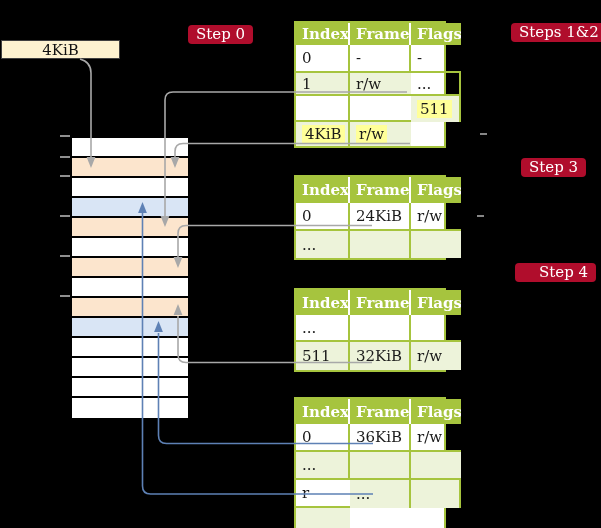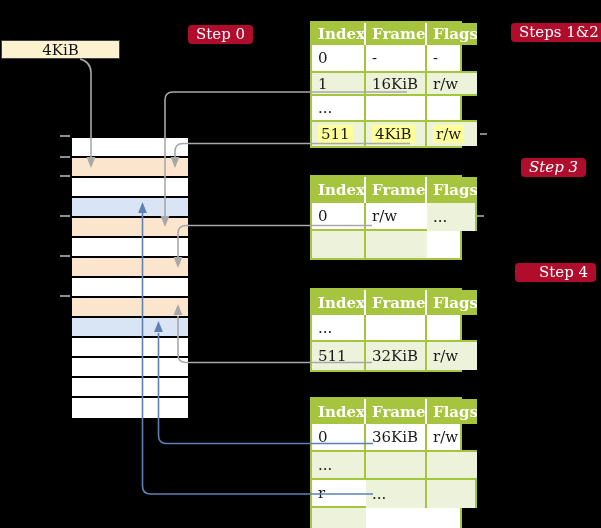--- a/index.html
+++ b/index.html
@@ -15,36 +15,36 @@
     font-size:15px;color:#111;
   }
   
   .badge{
     position:absolute;background:var(--badge-red,#b00d2c);color:#fff;
     font-size:15px;line-height:16px;padding:1px 8px 2px 8px;border-radius:4px;
     white-space:nowrap;
   }
   .badge.b-step0{left:188px;top:25px;}
   .badge.b-steps12{left:511px;top:23px;}
-  .badge.b-step3{left:521px;top:158px;font-style:italic;}
+  .badge.b-step3{left:521px;top:158px;}
   .badge.b-step4{left:515px;top:263px;padding-left:24px;}
   
   .memory{
     position:absolute;left:70px;top:136px;width:120px;height:284px;
     border:2px solid #000;background:#fff;box-sizing:border-box;
   }
   .mrow{height:20px;border-bottom:2px solid #000;box-sizing:border-box;}
   .mrow:last-child{border-bottom:none;}
   .mrow.white{background:#ffffff;}
   .mrow.peach{background:var(--peach,#fce5cd);}
   .mrow.blue{background:var(--blue-row,#d9e5f5);}
   .tick{position:absolute;left:60px;width:10px;height:2px;background:#8f8f8f;}
   
   .ptable{
-    position:absolute;left:310px;width:152px;border:2px solid var(--tbl-green,#a6c43e);
+    position:absolute;left:294px;width:152px;border:2px solid var(--tbl-green,#a6c43e);
     background:#fff;display:grid;grid-template-columns:54px 61px 50px;box-sizing:border-box;
   }
   .ptable .cell{
     box-sizing:border-box;display:flex;align-items:center;
     padding-left:6px;font-size:15px;color:#1a1a1a;
     border-right:2px solid var(--tbl-green,#a6c43e);
     border-bottom:2px solid var(--tbl-green,#a6c43e);
     overflow:hidden;white-space:nowrap;
   }
   .ptable .cell.c3{border-right:none;}
@@ -106,41 +106,41 @@
   <div class="tick" style="top:295px"></div>
 
   <div class="ptable" id="pt1">
     <div class="cell h c1">Index</div>
     <div class="cell h c2">Frame</div>
     <div class="cell h c3">Flags</div>
     <div class="cell c1">0</div>
     <div class="cell c2">-</div>
     <div class="cell c3">-</div>
     <div class="cell c1 grow">1</div>
-    <div class="cell c2 grow">16KiB</div>
     <div class="cell c3 grow">r/w</div>
     <div class="cell c1">...</div>
     <div class="cell c2"></div>
     <div class="cell c3"></div>
     <div class="cell c1 grow last">
         <span class="hl">511</span>
       </div>
     <div class="cell c2 grow last">
         <span class="hl">4KiB</span>
       </div>
     <div class="cell c3 grow last">
         <span class="hl">r/w</span>
       </div>
   </div>
 
   <div class="ptable" id="pt2">
     <div class="cell h c1">Index</div>
     <div class="cell h c2">Frame</div>
     <div class="cell h c3">Flags</div>
     <div class="cell c1">0</div>
+    <div class="cell c2">24KiB</div>
     <div class="cell c3">r/w</div>
     <div class="cell c1 grow last">...</div>
     <div class="cell c2 grow last"></div>
     <div class="cell c3 grow last"></div>
   </div>
 
   <div class="ptable" id="pt3">
     <div class="cell h c1">Index</div>
     <div class="cell h c2">Frame</div>
     <div class="cell h c3">Flags</div>

